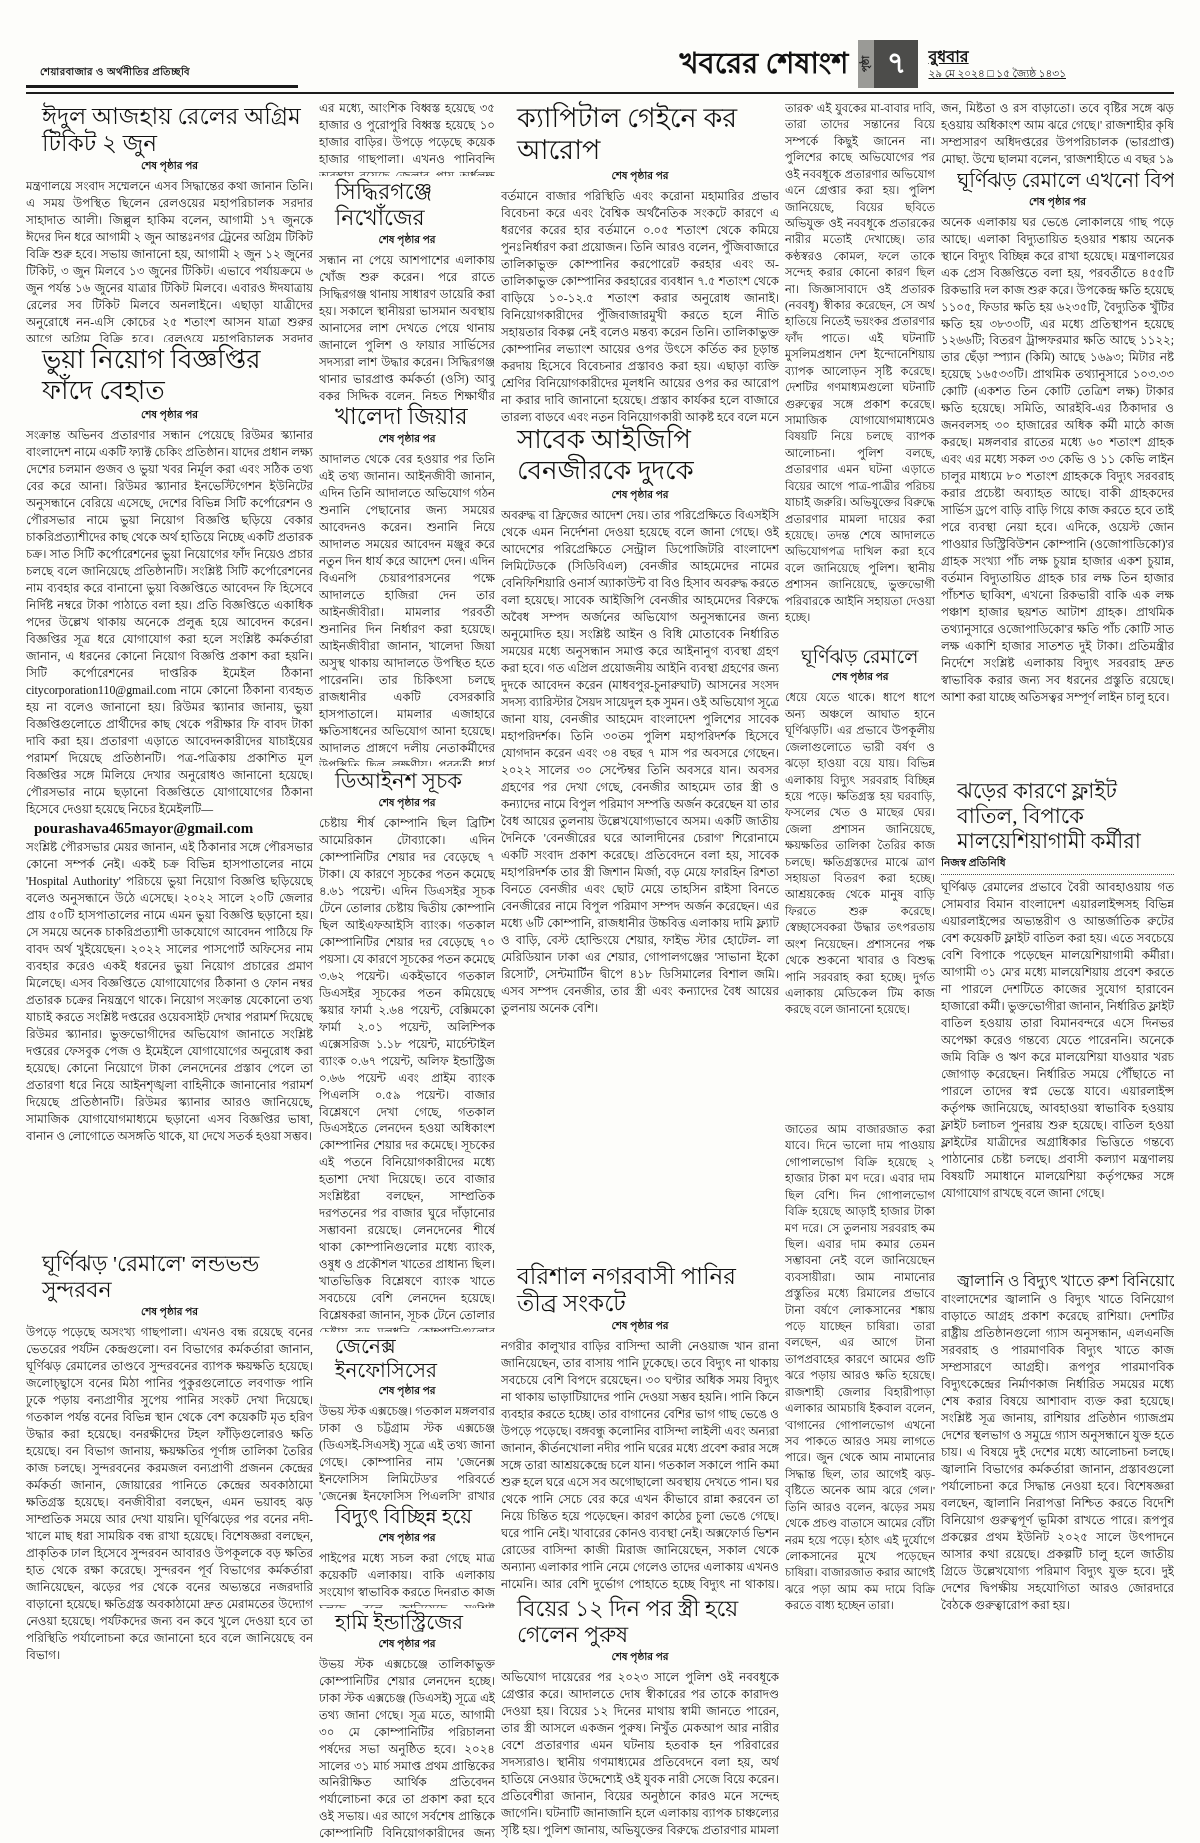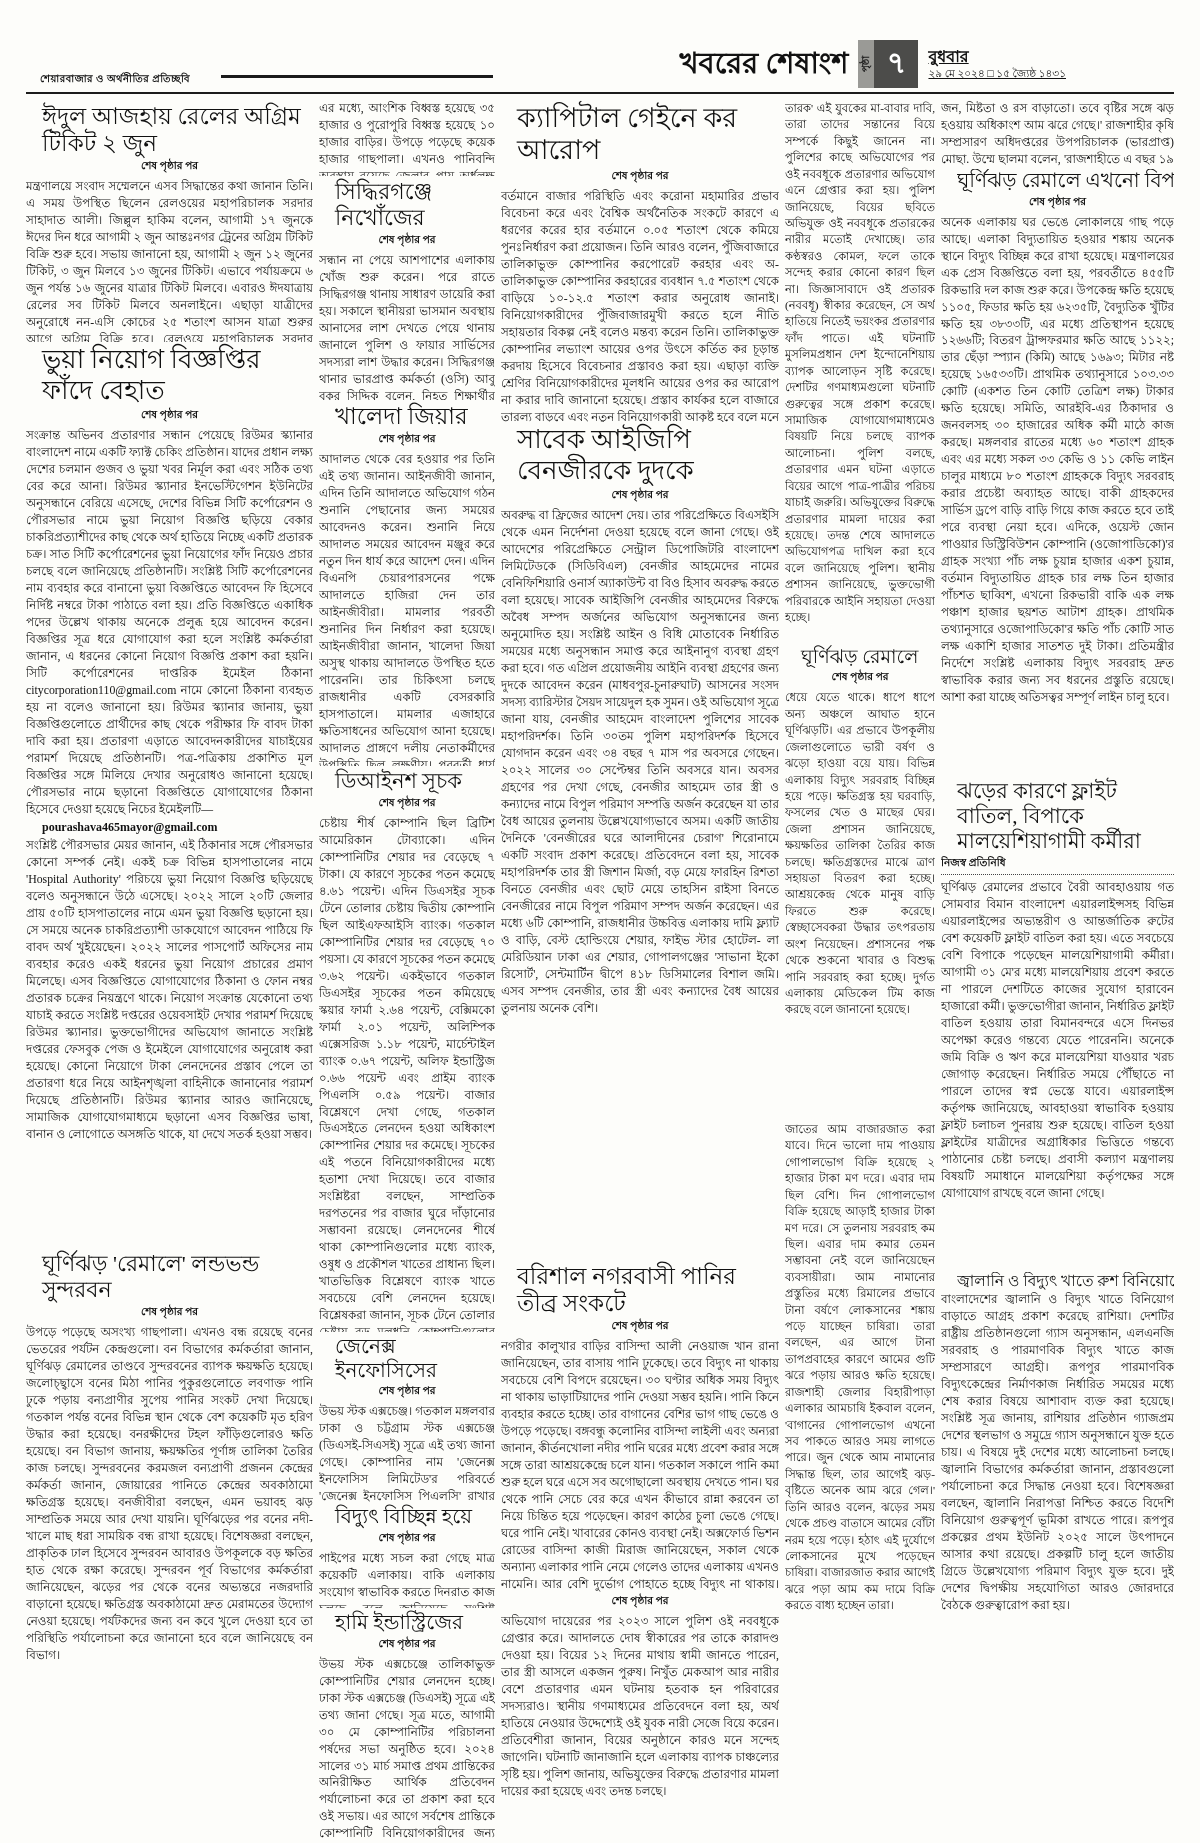--- a/index.html
+++ b/index.html
@@ -3,21 +3,21 @@
 <meta charset="utf-8">
 <style>
   html,body{margin:0;padding:0;background:#e8e8e4;}
   .page{
     width:1200px;height:1843px;margin:0 auto;background:#fdfdfa;color:#111;
     font-family:"Liberation Serif","DejaVu Serif",serif;
     position:relative;box-sizing:border-box;padding:26px 26px 0 26px;overflow:hidden;
   }
   
   .masthead{display:flex;justify-content:space-between;align-items:flex-end;height:62px;}
-  .logo-block{display:flex;gap:31px;}
+  .logo-block{display:flex;flex-direction:column;}
   .tagline{font-size:10px;font-weight:bold;letter-spacing:.5px;margin-left:14px;}
   .logo{font-size:37px;font-weight:900;line-height:1.0;letter-spacing:1px;}
   .logo-underline{height:3px;background:#1a1a1a;width:272px;margin-top:4px;}
   .mast-right{display:flex;align-items:center;gap:10px;margin-right:108px;}
   .section-title{font-size:29px;font-weight:900;line-height:1;padding-bottom:2px;}
   .pagebox{display:flex;height:48px;}
   .page-word{writing-mode:vertical-rl;transform:rotate(180deg);background:#9a9a96;color:#1a1a1a;
     font-size:10px;font-weight:bold;width:16px;display:flex;align-items:center;justify-content:center;}
   .page-num{width:44px;background:#4c4c4a;color:#fff;font-size:30px;font-weight:bold;
     display:flex;align-items:center;justify-content:center;}
@@ -35,21 +35,21 @@
   .col5{flex:1;min-width:0;}
   .art{overflow:hidden;}
   .hl{font-weight:400;line-height:1.18;margin:3px 0 1px 16px;}
   .fs27{font-size:27px;} .fs26{font-size:26px;} .fs23{font-size:23px;}
   .fs22{font-size:22px;} .fs21{font-size:21px;} .fs20{font-size:20px;}
   .fs19{font-size:19px;} .fs16{font-size:15.5px;}
   .nowrap{white-space:nowrap;overflow:hidden;}
   .cont{font-size:10.5px;font-weight:bold;text-align:center;margin-bottom:3px;}
   .body{font-size:11.8px;line-height:1.44;text-align:justify;margin:0;}
   .col4 .body{font-size:11.4px;}
-  .email-line{font-size:12px;font-weight:bold;margin:2px 16px;word-break:break-all;}
+  .email-line{font-size:15px;font-weight:bold;margin:2px 8px;word-break:break-all;}
   .byline{font-size:10.5px;font-weight:bold;margin:2px 0 1px 0;}
   .dotted{border:0;border-top:1px dotted #444;margin:2px 0 4px 0;}
 </style>
 </head>
 <body>
 
 <div class="page">
 
   <header class="masthead">
     <div class="logo-block">
@@ -138,20 +138,21 @@
         <h1 class="hl fs26">সাবেক আইজিপি বেনজীরকে দুদকে</h1>
         <div class="cont">শেষ পৃষ্ঠার পর</div>
         <p class="body">অবরুদ্ধ বা ফ্রিজের আদেশ দেয়। তার পরিপ্রেক্ষিতে বিএসইসি থেকে এমন নির্দেশনা দেওয়া হয়েছে বলে জানা গেছে। ওই আদেশের পরিপ্রেক্ষিতে সেন্ট্রাল ডিপোজিটরি বাংলাদেশ লিমিটেডকে (সিডিবিএল) বেনজীর আহমেদের নামের বেনিফিশিয়ারি ওনার্স অ্যাকাউন্ট বা বিও হিসাব অবরুদ্ধ করতে বলা হয়েছে। সাবেক আইজিপি বেনজীর আহমেদের বিরুদ্ধে অবৈধ সম্পদ অর্জনের অভিযোগ অনুসন্ধানের জন্য অনুমোদিত হয়। সংশ্লিষ্ট আইন ও বিধি মোতাবেক নির্ধারিত সময়ের মধ্যে অনুসন্ধান সমাপ্ত করে আইনানুগ ব্যবস্থা গ্রহণ করা হবে। গত এপ্রিল প্রয়োজনীয় আইনি ব্যবস্থা গ্রহণের জন্য দুদকে আবেদন করেন (মাধবপুর-চুনারুঘাট) আসনের সংসদ সদস্য ব্যারিস্টার সৈয়দ সায়েদুল হক সুমন। ওই অভিযোগ সূত্রে জানা যায়, বেনজীর আহমেদ বাংলাদেশ পুলিশের সাবেক মহাপরিদর্শক। তিনি ৩০তম পুলিশ মহাপরিদর্শক হিসেবে যোগদান করেন এবং ৩৪ বছর ৭ মাস পর অবসরে গেছেন। ২০২২ সালের ৩০ সেপ্টেম্বর তিনি অবসরে যান। অবসর গ্রহণের পর দেখা গেছে, বেনজীর আহমেদ তার স্ত্রী ও কন্যাদের নামে বিপুল পরিমাণ সম্পত্তি অর্জন করেছেন যা তার বৈধ আয়ের তুলনায় উল্লেখযোগ্যভাবে অসম। একটি জাতীয় দৈনিকে 'বেনজীরের ঘরে আলাদীনের চেরাগ' শিরোনামে একটি সংবাদ প্রকাশ করেছে। প্রতিবেদনে বলা হয়, সাবেক মহাপরিদর্শক তার স্ত্রী জিশান মির্জা, বড় মেয়ে ফারহিন রিশতা বিনতে বেনজীর এবং ছোট মেয়ে তাহসিন রাইসা বিনতে বেনজীরের নামে বিপুল পরিমাণ সম্পদ অর্জন করেছেন। এর মধ্যে ৬টি কোম্পানি, রাজধানীর উচ্চবিত্ত এলাকায় দামি ফ্ল্যাট ও বাড়ি, বেস্ট হোল্ডিংয়ে শেয়ার, ফাইভ স্টার হোটেল- লা মেরিডিয়ান ঢাকা এর শেয়ার, গোপালগঞ্জের 'সাভানা ইকো রিসোর্ট', সেন্টমার্টিন দ্বীপে ৪১৮ ডিসিমালের বিশাল জমি। এসব সম্পদ বেনজীর, তার স্ত্রী এবং কন্যাদের বৈধ আয়ের তুলনায় অনেক বেশি।</p>
       </article>
       <article class="art" style="height:333px">
         <h1 class="hl fs23">বরিশাল নগরবাসী পানির তীব্র সংকটে</h1>
         <div class="cont">শেষ পৃষ্ঠার পর</div>
         <p class="body">নগরীর কালুখার বাড়ির বাসিন্দা আলী নেওয়াজ খান রানা জানিয়েছেন, তার বাসায় পানি ঢুকেছে। তবে বিদ্যুৎ না থাকায় সবচেয়ে বেশি বিপদে রয়েছেন। ৩০ ঘণ্টার অধিক সময় বিদ্যুৎ না থাকায় ভাড়াটিয়াদের পানি দেওয়া সম্ভব হয়নি। পানি কিনে ব্যবহার করতে হচ্ছে। তার বাগানের বেশির ভাগ গাছ ভেঙে ও উপড়ে পড়েছে। বঙ্গবন্ধু কলোনির বাসিন্দা লাইলী এবং অন্যরা জানান, কীর্তনখোলা নদীর পানি ঘরের মধ্যে প্রবেশ করার সঙ্গে সঙ্গে তারা আশ্রয়কেন্দ্রে চলে যান। গতকাল সকালে পানি কমা শুরু হলে ঘরে এসে সব অগোছালো অবস্থায় দেখতে পান। ঘর থেকে পানি সেচে বের করে এখন কীভাবে রান্না করবেন তা নিয়ে চিন্তিত হয়ে পড়েছেন। কারণ কাঠের চুলা ভেঙে গেছে। ঘরে পানি নেই। খাবারের কোনও ব্যবস্থা নেই। অক্সফোর্ড ভিশন রোডের বাসিন্দা কাজী মিরাজ জানিয়েছেন, সকাল থেকে অন্যান্য এলাকার পানি নেমে গেলেও তাদের এলাকায় এখনও নামেনি। আর বেশি দুর্ভোগ পোহাতে হচ্ছে বিদ্যুৎ না থাকায়। ব্যবসায়ী শাজাহান মিয়া জানিয়েছেন, তার রাইসমিল এবং ময়দার মিলের ব্যাপক ক্ষতি হয়েছে। মিলের মধ্যে পানি ঢুকে গম এবং চাল নষ্ট করেছে। হোটেল ব্যবসায়ী সবুজ মিয়া জানান, গতকাল থেকে বিদ্যুৎ না থাকায় পানি বা পানির ব্যবস্থা করতে পারেননি হোটেলে। এ কারণে গতকাল তার হোটেলে রান্নাবান্না হয়নি। গতকালও বিভিন্ন জায়গা থেকে পানি সংগ্রহ করে রান্না করেছেন অনেক কষ্ট করে। জানা গেছে, সবচেয়ে বেশি সমস্যায় পড়েছেন ফ্ল্যাটের বাসিন্দারা। রান্না থেকে শুরু করে টয়লেট ব্যবহারের জন্যও বোতলজাত পানি কিনতে হচ্ছে তাদের। বরিশাল আবহাওয়া অফিসের ভারপ্রাপ্ত কর্মকর্তা বশির আহমেদ জানিয়েছেন, গত ২৪ ঘণ্টায় ১৩০ মিলিমিটার বৃষ্টিপাত রেকর্ড করা হয়েছে। এ অবস্থা আরও কয়েক ঘণ্টা অব্যাহত থাকতে পারে বলে জানান তিনি।</p>
       </article>
       <article class="art" style="height:248px">
+        <h1 class="hl fs22">বিয়ের ১২ দিন পর স্ত্রী হয়ে গেলেন পুরুষ</h1>
         <div class="cont">শেষ পৃষ্ঠার পর</div>
         <p class="body">অভিযোগ দায়েরের পর ২০২৩ সালে পুলিশ ওই নববধূকে গ্রেপ্তার করে। আদালতে দোষ স্বীকারের পর তাকে কারাদণ্ড দেওয়া হয়। বিয়ের ১২ দিনের মাথায় স্বামী জানতে পারেন, তার স্ত্রী আসলে একজন পুরুষ। নিখুঁত মেকআপ আর নারীর বেশে প্রতারণার এমন ঘটনায় হতবাক হন পরিবারের সদস্যরাও। স্থানীয় গণমাধ্যমের প্রতিবেদনে বলা হয়, অর্থ হাতিয়ে নেওয়ার উদ্দেশ্যেই ওই যুবক নারী সেজে বিয়ে করেন। প্রতিবেশীরা জানান, বিয়ের অনুষ্ঠানে কারও মনে সন্দেহ জাগেনি। ঘটনাটি জানাজানি হলে এলাকায় ব্যাপক চাঞ্চল্যের সৃষ্টি হয়। পুলিশ জানায়, অভিযুক্তের বিরুদ্ধে প্রতারণার মামলা দায়ের করা হয়েছে এবং তদন্ত চলছে।</p>
       </article>
     </section>
 
     <section class="col col4">
       <article class="art" style="height:543px">
         <p class="body">তারক' এই যুবকের মা-বাবার দাবি, তারা তাদের সন্তানের বিয়ে সম্পর্কে কিছুই জানেন না। পুলিশের কাছে অভিযোগের পর ওই নববধূকে প্রতারণার অভিযোগ এনে গ্রেপ্তার করা হয়। পুলিশ জানিয়েছে, বিয়ের ছবিতে অভিযুক্ত ওই নববধূকে প্রতারকের নারীর মতোই দেখাচ্ছে। তার কণ্ঠস্বরও কোমল, ফলে তাকে সন্দেহ করার কোনো কারণ ছিল না। জিজ্ঞাসাবাদে ওই প্রতারক (নববধূ) স্বীকার করেছেন, সে অর্থ হাতিয়ে নিতেই ভয়ংকর প্রতারণার ফাঁদ পাতে। এই ঘটনাটি মুসলিমপ্রধান দেশ ইন্দোনেশিয়ায় ব্যাপক আলোড়ন সৃষ্টি করেছে। দেশটির গণমাধ্যমগুলো ঘটনাটি গুরুত্বের সঙ্গে প্রকাশ করেছে। সামাজিক যোগাযোগমাধ্যমেও বিষয়টি নিয়ে চলছে ব্যাপক আলোচনা। পুলিশ বলছে, প্রতারণার এমন ঘটনা এড়াতে বিয়ের আগে পাত্র-পাত্রীর পরিচয় যাচাই জরুরি। অভিযুক্তের বিরুদ্ধে প্রতারণার মামলা দায়ের করা হয়েছে। তদন্ত শেষে আদালতে অভিযোগপত্র দাখিল করা হবে বলে জানিয়েছে পুলিশ। স্থানীয় প্রশাসন জানিয়েছে, ভুক্তভোগী পরিবারকে আইনি সহায়তা দেওয়া হচ্ছে।</p>
       </article>
       <article class="art" style="height:478px">

